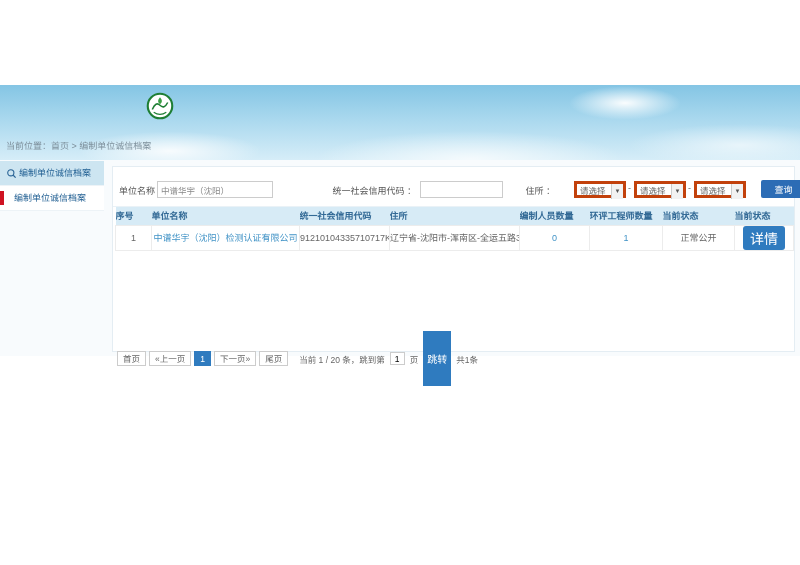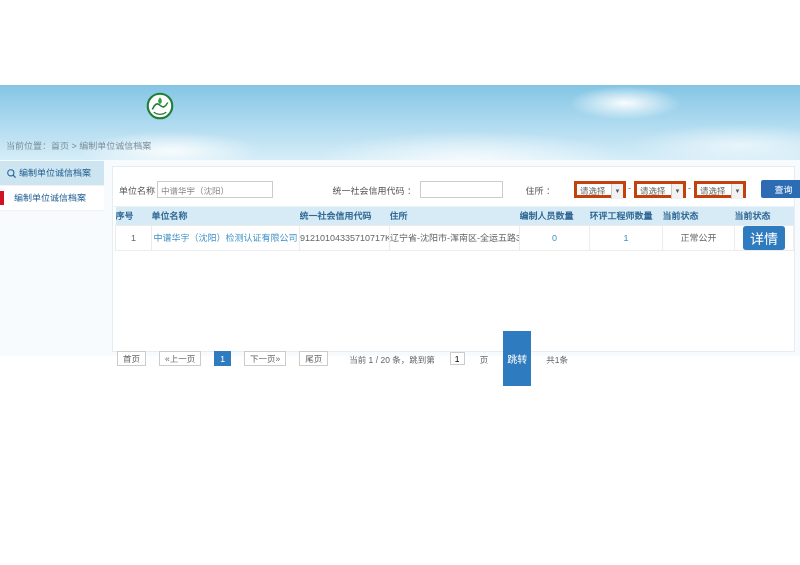--- a/index.html
+++ b/index.html
@@ -68,21 +68,21 @@
   .grid td { height:20px; color:#666; text-align:center; border:1px solid #ececec;
              overflow:hidden; white-space:nowrap; }
   .c0{width:36px} .c1{width:148px} .c2{width:90px} .c3{width:130px}
   .c4{width:70px} .c5{width:73px} .c6{width:72px} .c7{width:59px}
   .grid a { color:#4193c6; text-decoration:none; cursor:pointer; }
   .detail-btn { background:#2f7bbf; color:#fff; border:none; border-radius:3px; font-size:14px;
                 padding:2px 7px; cursor:pointer; font-family:"Liberation Sans", sans-serif; }
 
   
   .pager { position:absolute; left:4px; top:164px; display:flex; align-items:center;
-           font-size:8.5px; color:#666; gap:13px; }
+           font-size:8.5px; color:#666; gap:3px; }
   .pg-btn { border:1px solid #ccc; background:#fff; color:#666; padding:1px 5px; height:15px;
             line-height:12px; cursor:pointer; white-space:nowrap; }
   .pg-btn.active { background:#2f7bbf; border-color:#2f7bbf; color:#fff; }
   .pg-info { margin-left:8px; white-space:nowrap; }
   .jump-input { width:15px; height:13px; border:1px solid #ccc; font-size:8.5px; text-align:center;
                 padding:0; margin:0 2px; font-family:"Liberation Sans", sans-serif; }
   .jump-btn { background:#2f7bbf; color:#fff; border:none; padding:20px 4px; font-size:10px;
               cursor:pointer; margin:0 2px; font-family:"Liberation Sans", sans-serif; }
   .pg-total { white-space:nowrap; }
 </style>

